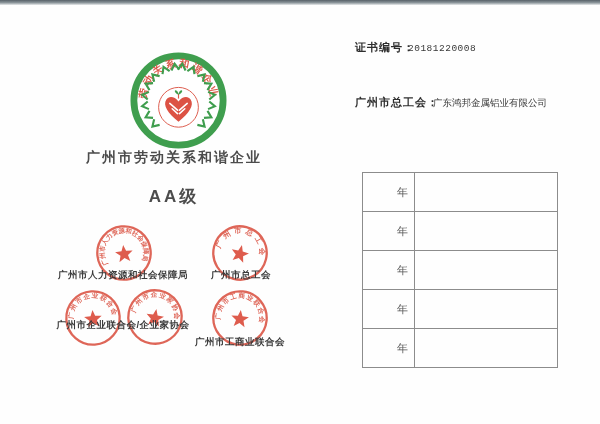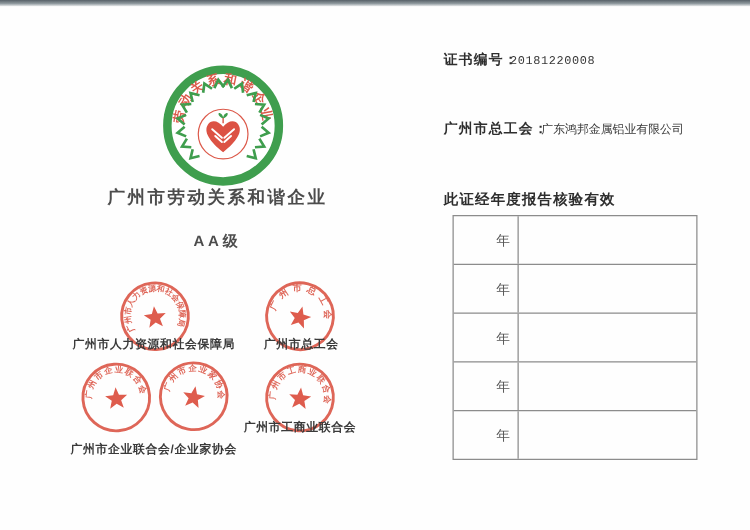--- a/index.html
+++ b/index.html
@@ -18,41 +18,41 @@
 
   
   .logo { position:absolute; left:130px; top:52px; width:97px; height:97px; }
   .cert-title {
     position:absolute; left:35px; top:149px; width:278px;
     text-align:center; font-size:14px; font-weight:bold;
     color:#4c4c4c; letter-spacing:2px;
   }
   .cert-grade {
     position:absolute; left:35px; top:185px; width:278px;
-    text-align:center; font-size:12px; font-weight:bold;
+    text-align:center; font-size:17px; font-weight:bold;
     color:#4c4c4c; letter-spacing:3px;
   }
   .seal { position:absolute; width:58px; height:58px; opacity:0.92; }
   .seal-1 { left:95px;  top:224px; transform:rotate(-6deg); }
   .seal-2 { left:211px; top:224px; transform:rotate(14deg); }
   .seal-3 { left:64px;  top:289px; transform:rotate(-4deg); }
   .seal-4 { left:126px; top:288px; transform:rotate(10deg); }
   .seal-5 { left:211px; top:289px; transform:rotate(6deg); }
   .seal-ring { fill:none; stroke:#dc5a4b; stroke-width:4; }
   .seal-star { fill:#dc4f3f; }
   .seal-text { fill:#dc5a4b; font-weight:bold; font-size:11px; }
   .seal--mid  .seal-text { font-size:11.5px; letter-spacing:2px; }
   .seal--short .seal-text { font-size:12.5px; letter-spacing:6px; }
   .seal-caption {
     position:absolute; z-index:2; text-align:center;
     font-size:9.5px; font-weight:bold; color:#3a3a3a; letter-spacing:0.5px;
   }
   .cap-1 { left:56px;  top:269px; width:134px; }
   .cap-2 { left:206px; top:269px; width:70px;  }
-  .cap-3 { left:52px;  top:353px; width:142px;text-align:center; }
+  .cap-3 { left:52px;  top:319px; width:142px;text-align:center; }
   .cap-4 { left:190px; top:336px; width:100px; }
   .issue-date {
     position:absolute; left:100px; top:358px; width:145px;
     text-align:center; font-size:11px; color:#5a5a5a; letter-spacing:4px;
   }
 
   
   .field-label { position:absolute; font-size:11px; font-weight:bold; color:#2e2e2e; letter-spacing:1px; }
   .lbl-certno { left:355px; top:40px; }
   .lbl-holder { left:355px; top:95px; }
@@ -180,21 +180,20 @@
   <div class="seal-caption cap-3">广州市企业联合会/企业家协会</div>
   <div class="seal-caption cap-4">广州市工商业联合会</div>
 
 
   <div class="field-label lbl-certno">证书编号：</div>
   <div class="field-value val-certno">20181220008</div>
 
   <div class="field-label lbl-holder">广州市总工会：</div>
   <div class="field-value val-holder">广东鸿邦金属铝业有限公司</div>
 
-  <div class="validation-title">此证经年度报告核验有效</div>
 
   <div class="validation-table">
     <div class="vrow">
       <div class="vcell-year">年</div>
       <div class="vcell-record"></div>
     </div>
     <div class="vrow">
       <div class="vcell-year">年</div>
       <div class="vcell-record"></div>
     </div>

